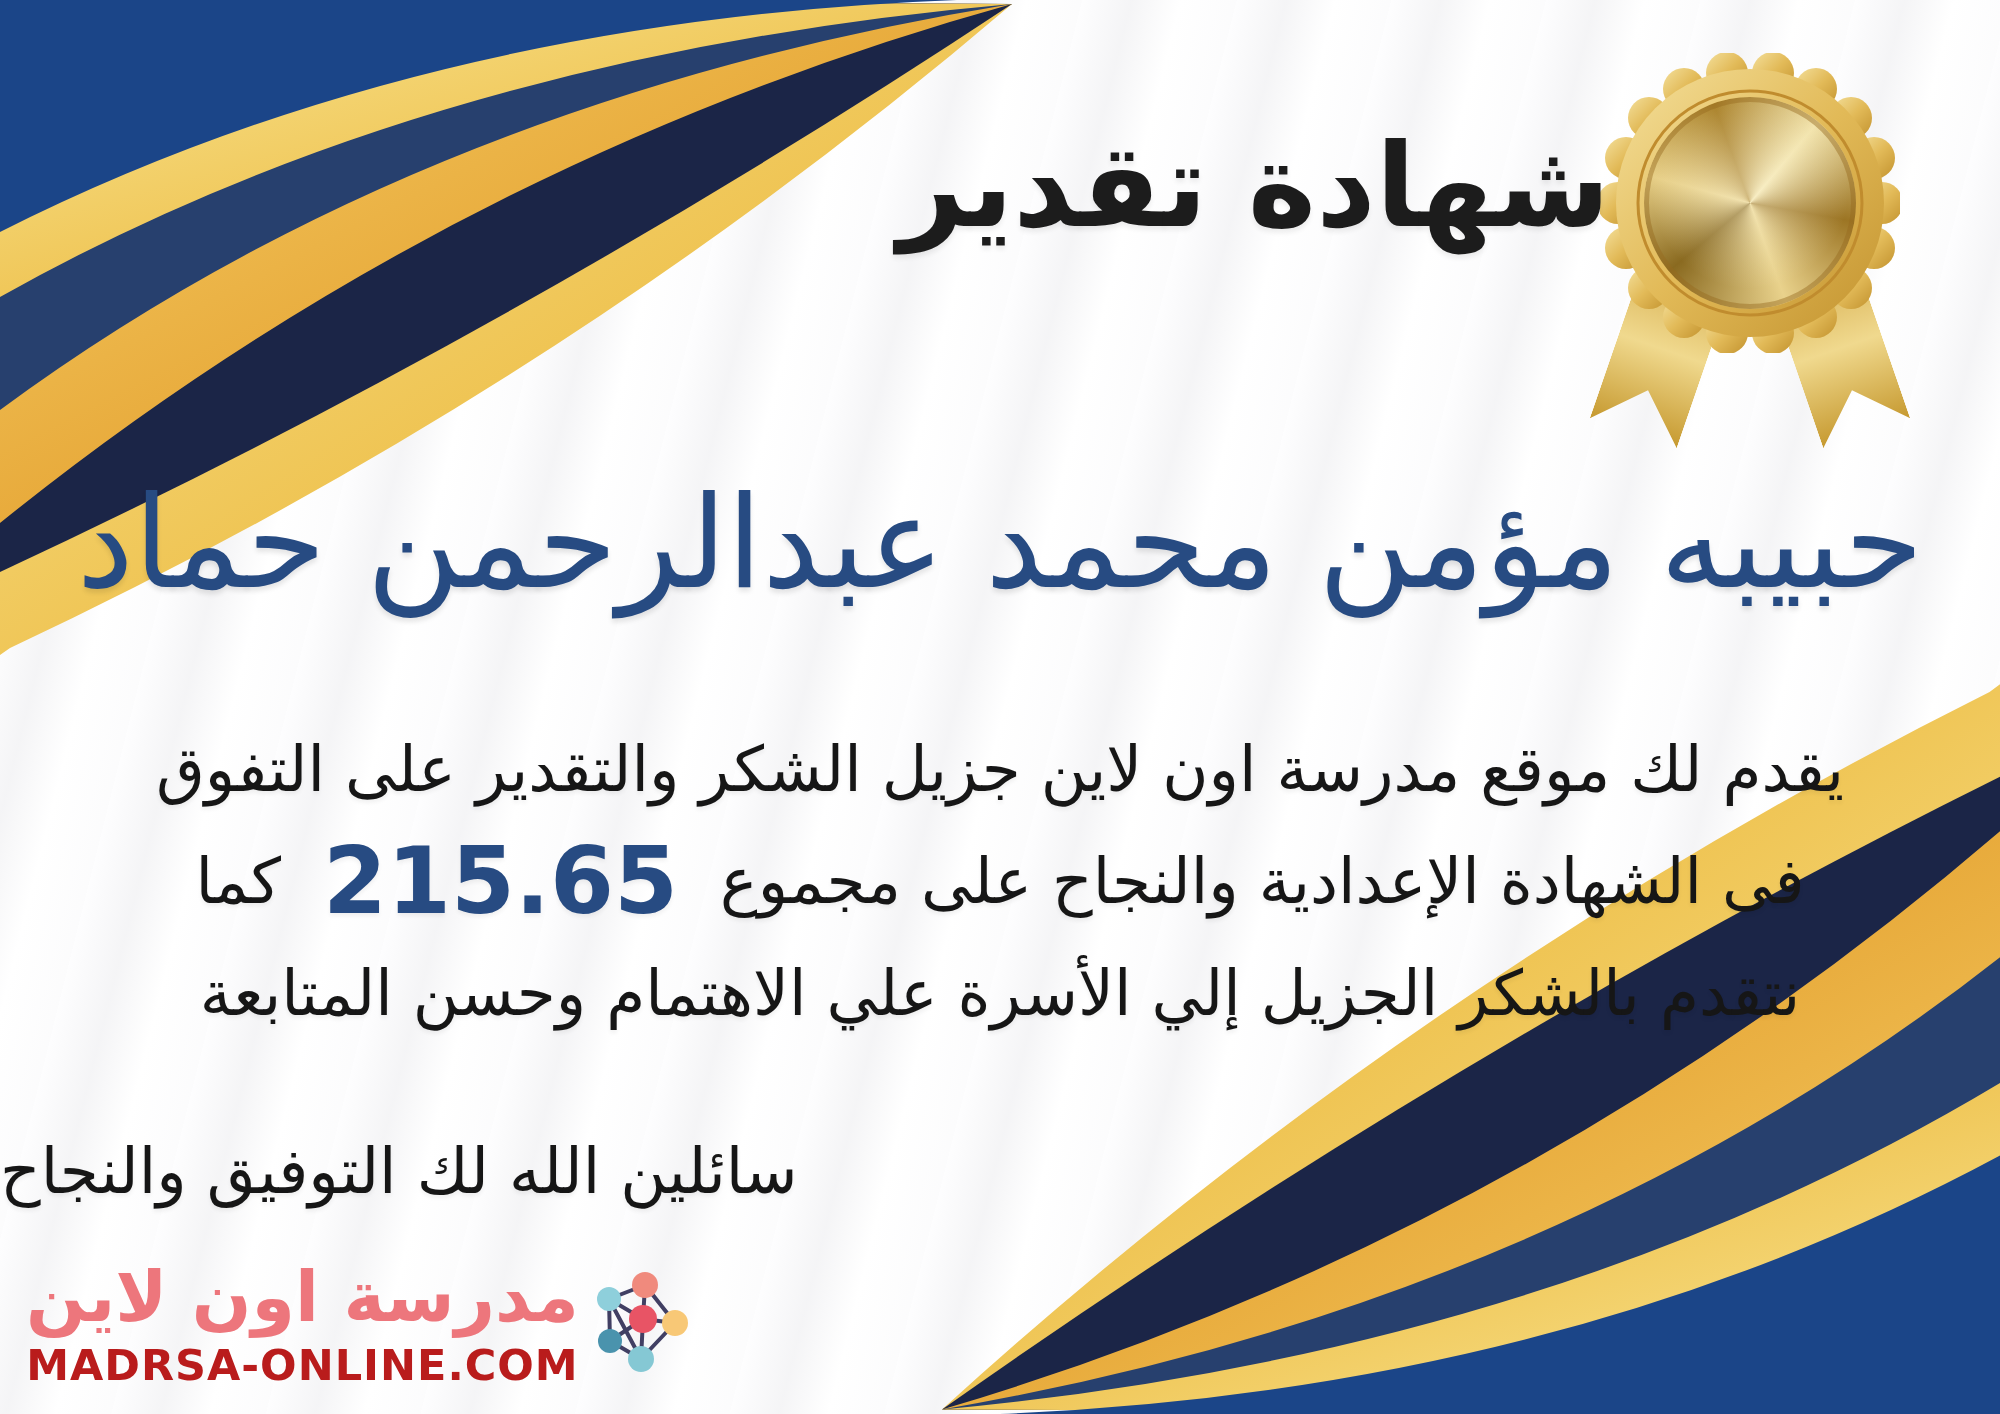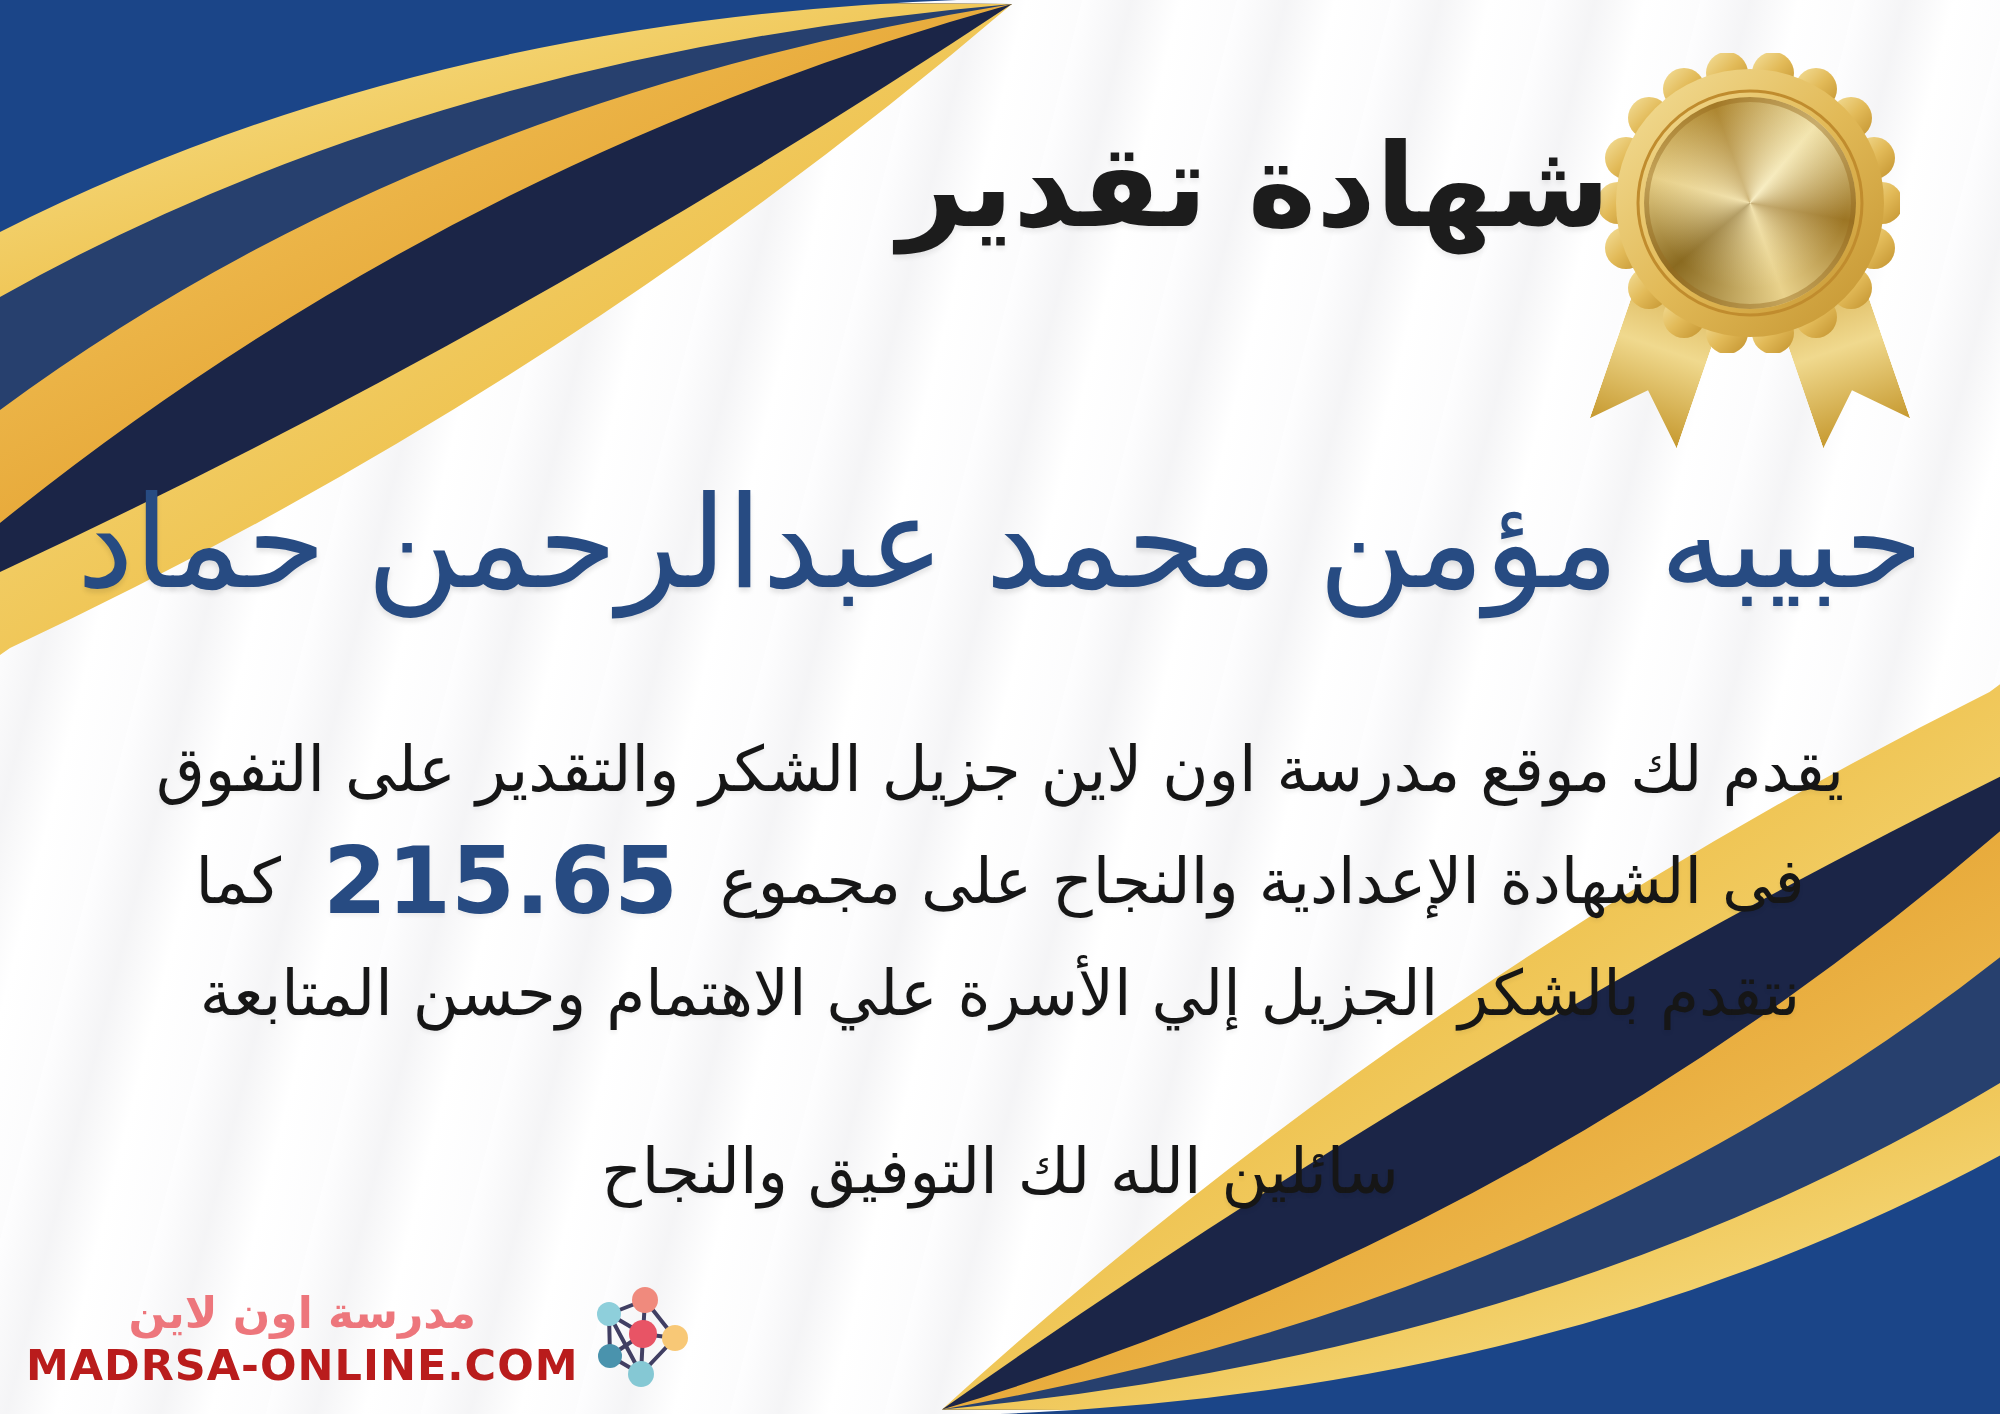--- a/index.html
+++ b/index.html
@@ -58,33 +58,33 @@
     padding:0 120px;text-align:center;direction:rtl;
     font-size:63px;color:#161616;line-height:112px;
     text-shadow:0 3px 4px rgba(0,0,0,.06);
   }
   .score{
     font-size:92px;font-weight:bold;color:#274b82;
     margin:0 42px;vertical-align:-10px;line-height:0;
   }
   .closing{
     position:absolute;top:1135px;left:0;width:100%;
-    text-align:center;direction:rtl;
+    text-align:left;direction:rtl;
     font-size:63px;color:#161616;
     text-shadow:0 3px 4px rgba(0,0,0,.06);
   }
 
   
   .logo{
     position:absolute;left:26px;bottom:24px;
     display:flex;align-items:center;gap:10px;direction:ltr;
   }
   .logo-texts{display:flex;flex-direction:column;align-items:center;gap:2px;}
   .logo-ar{
-    font-size:44px;font-weight:bold;color:#ed767c;direction:rtl;
+    font-size:70px;font-weight:bold;color:#ed767c;direction:rtl;
     letter-spacing:1px;
   }
   .logo-domain{
     font-size:43px;font-weight:bold;color:#b91c1c;letter-spacing:1px;
   }
 </style>
 </head>
 <body>
 
 <div class="paper-texture"></div>

